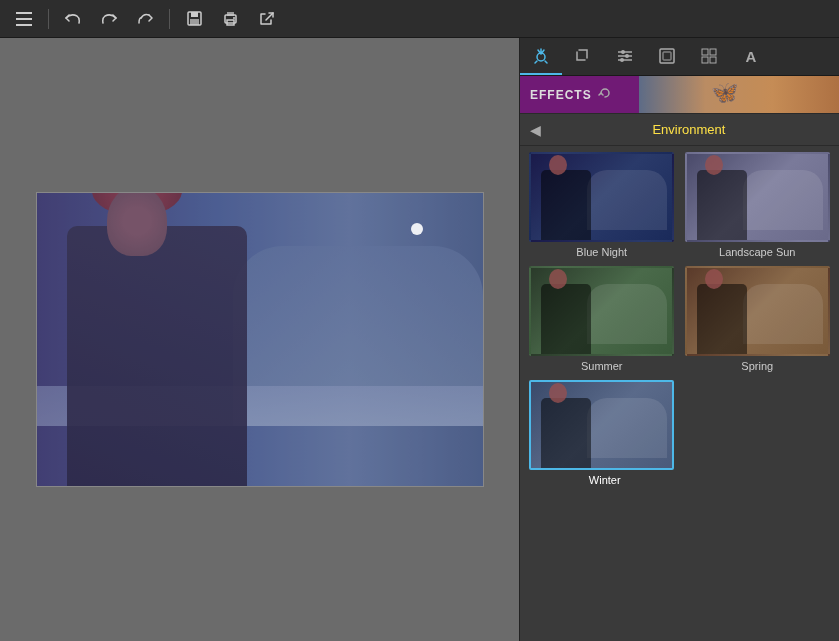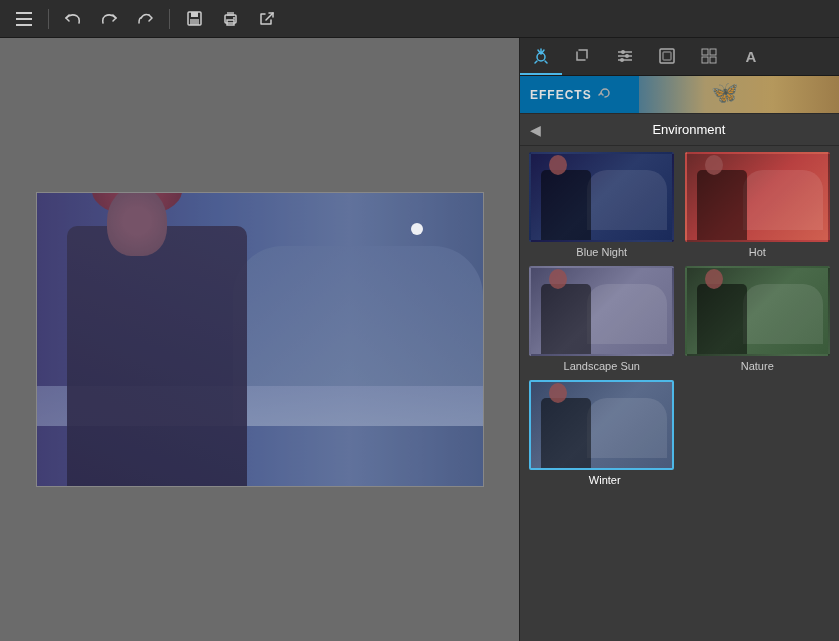--- a/index.html
+++ b/index.html
@@ -178,21 +178,21 @@
       border-bottom: 2px solid transparent;
     }
     .panel-tab.active {
       color: #4db8e8;
       border-bottom: 2px solid #4db8e8;
     }
 
     
     #effects-strip {
       height: 38px;
-      background: #0369a1;
+      background: #701a75;
       display: flex;
       align-items: center;
       padding: 0 10px;
       gap: 6px;
       border-bottom: 1px solid #2a2a2a;
       position: relative;
       overflow: hidden;
     }
     #effects-strip .strip-preview {
       position: absolute;
@@ -233,21 +233,21 @@
       padding: 0 10px;
       gap: 8px;
       border-bottom: 1px solid #2a2a2a;
     }
     .env-collapse {
       color: #aaa;
       cursor: pointer;
       font-size: 14px;
     }
     .env-title {
-      color: #ffffff;
+      color: #fde047;
       font-size: 13px;
       font-weight: 500;
       flex: 1;
       text-align: center;
     }
 
     
     #effects-grid {
       flex: 1;
       overflow-y: auto;
@@ -480,44 +480,44 @@
     </div>
 
     <div id="effects-grid">
     <div class="effect-item">
           <div class="effect-thumb thumb-blue-night">
             <div class="thumb-arch"></div>
             <div class="thumb-figure"></div>
             <div class="thumb-head"></div>
           </div>
           <div class="effect-label">Blue Night</div>
-        </div>
-        <div class="effect-item">
-          <div class="effect-thumb thumb-hot">
-            <div class="thumb-arch"></div>
-            <div class="thumb-figure"></div>
-            <div class="thumb-head"></div>
-          </div>
-          <div class="effect-label">Hot</div>
         </div>
         <div class="effect-item">
           <div class="effect-thumb thumb-landscape-sun">
             <div class="thumb-arch"></div>
             <div class="thumb-figure"></div>
             <div class="thumb-head"></div>
           </div>
           <div class="effect-label">Landscape Sun</div>
         </div>
         <div class="effect-item">
           <div class="effect-thumb thumb-nature">
             <div class="thumb-arch"></div>
             <div class="thumb-figure"></div>
             <div class="thumb-head"></div>
           </div>
-          <div class="effect-label">Nature</div>
+          <div class="effect-label">Summer</div>
+        </div>
+        <div class="effect-item">
+          <div class="effect-thumb thumb-spring">
+            <div class="thumb-arch"></div>
+            <div class="thumb-figure"></div>
+            <div class="thumb-head"></div>
+          </div>
+          <div class="effect-label">Spring</div>
         </div>
         <div class="effect-item selected">
           <div class="effect-thumb thumb-winter">
             <div class="thumb-arch"></div>
             <div class="thumb-figure"></div>
             <div class="thumb-head"></div>
           </div>
           <div class="effect-label">Winter</div>
         </div>
       </div>

